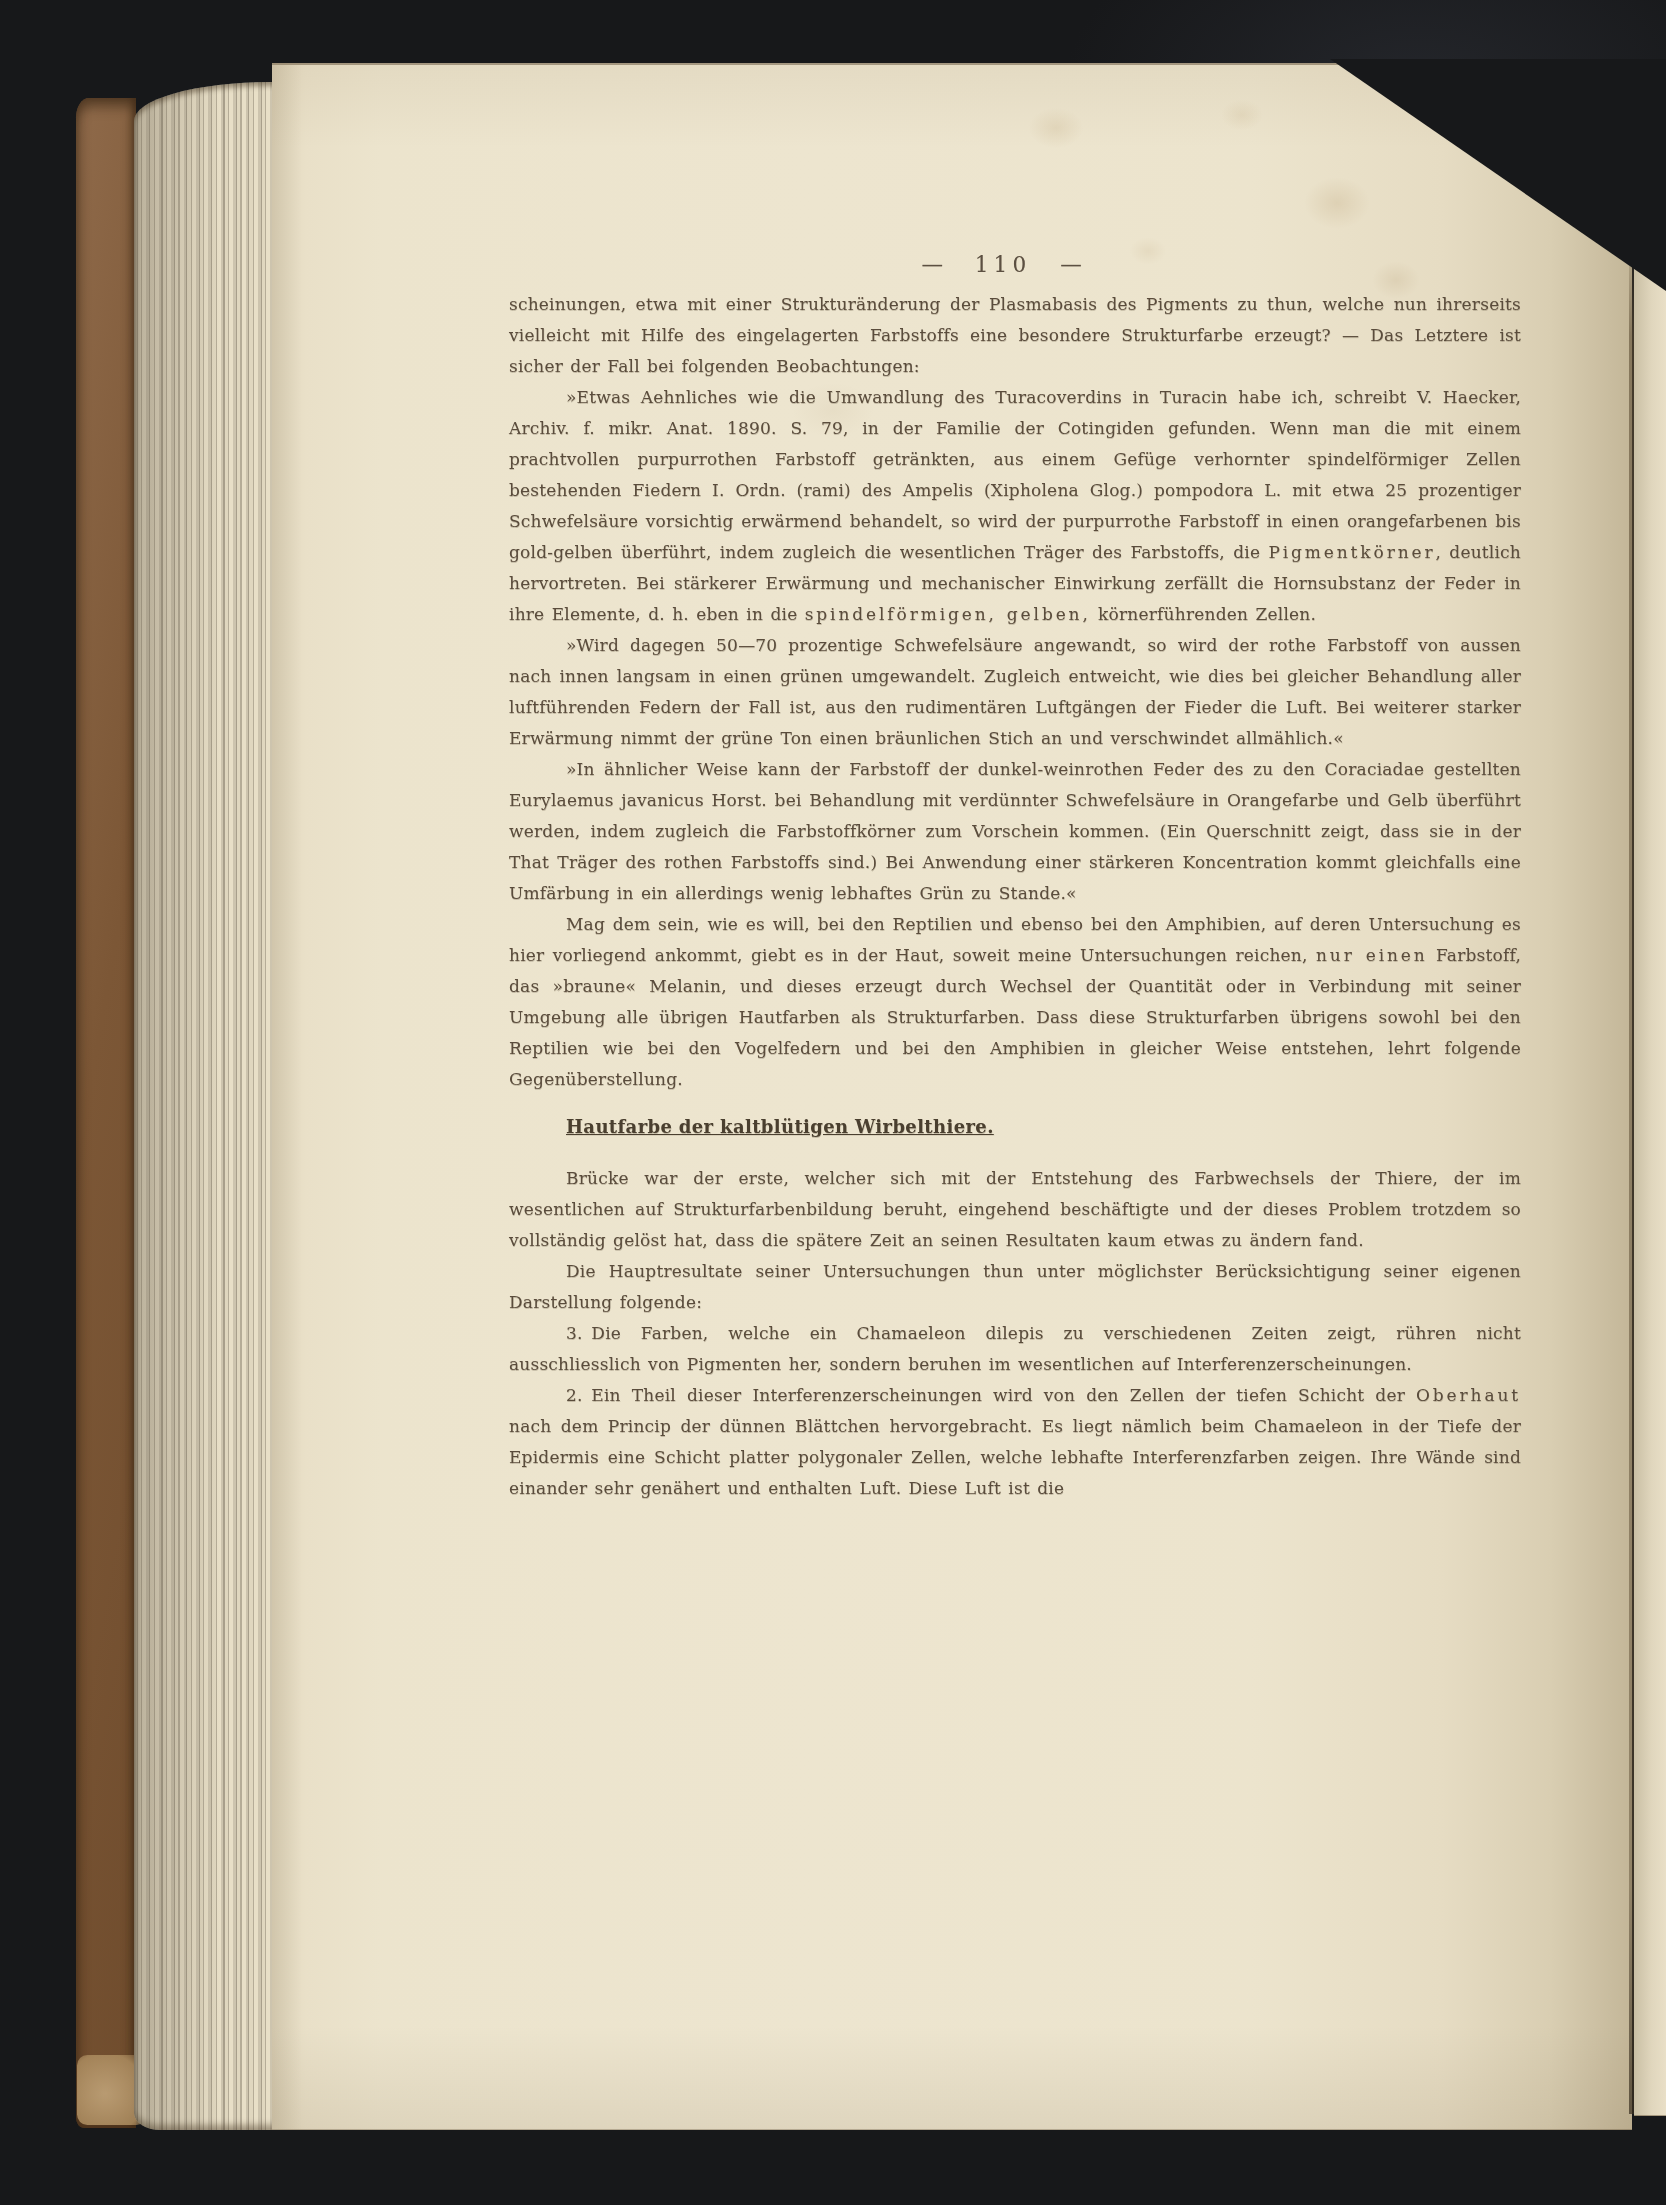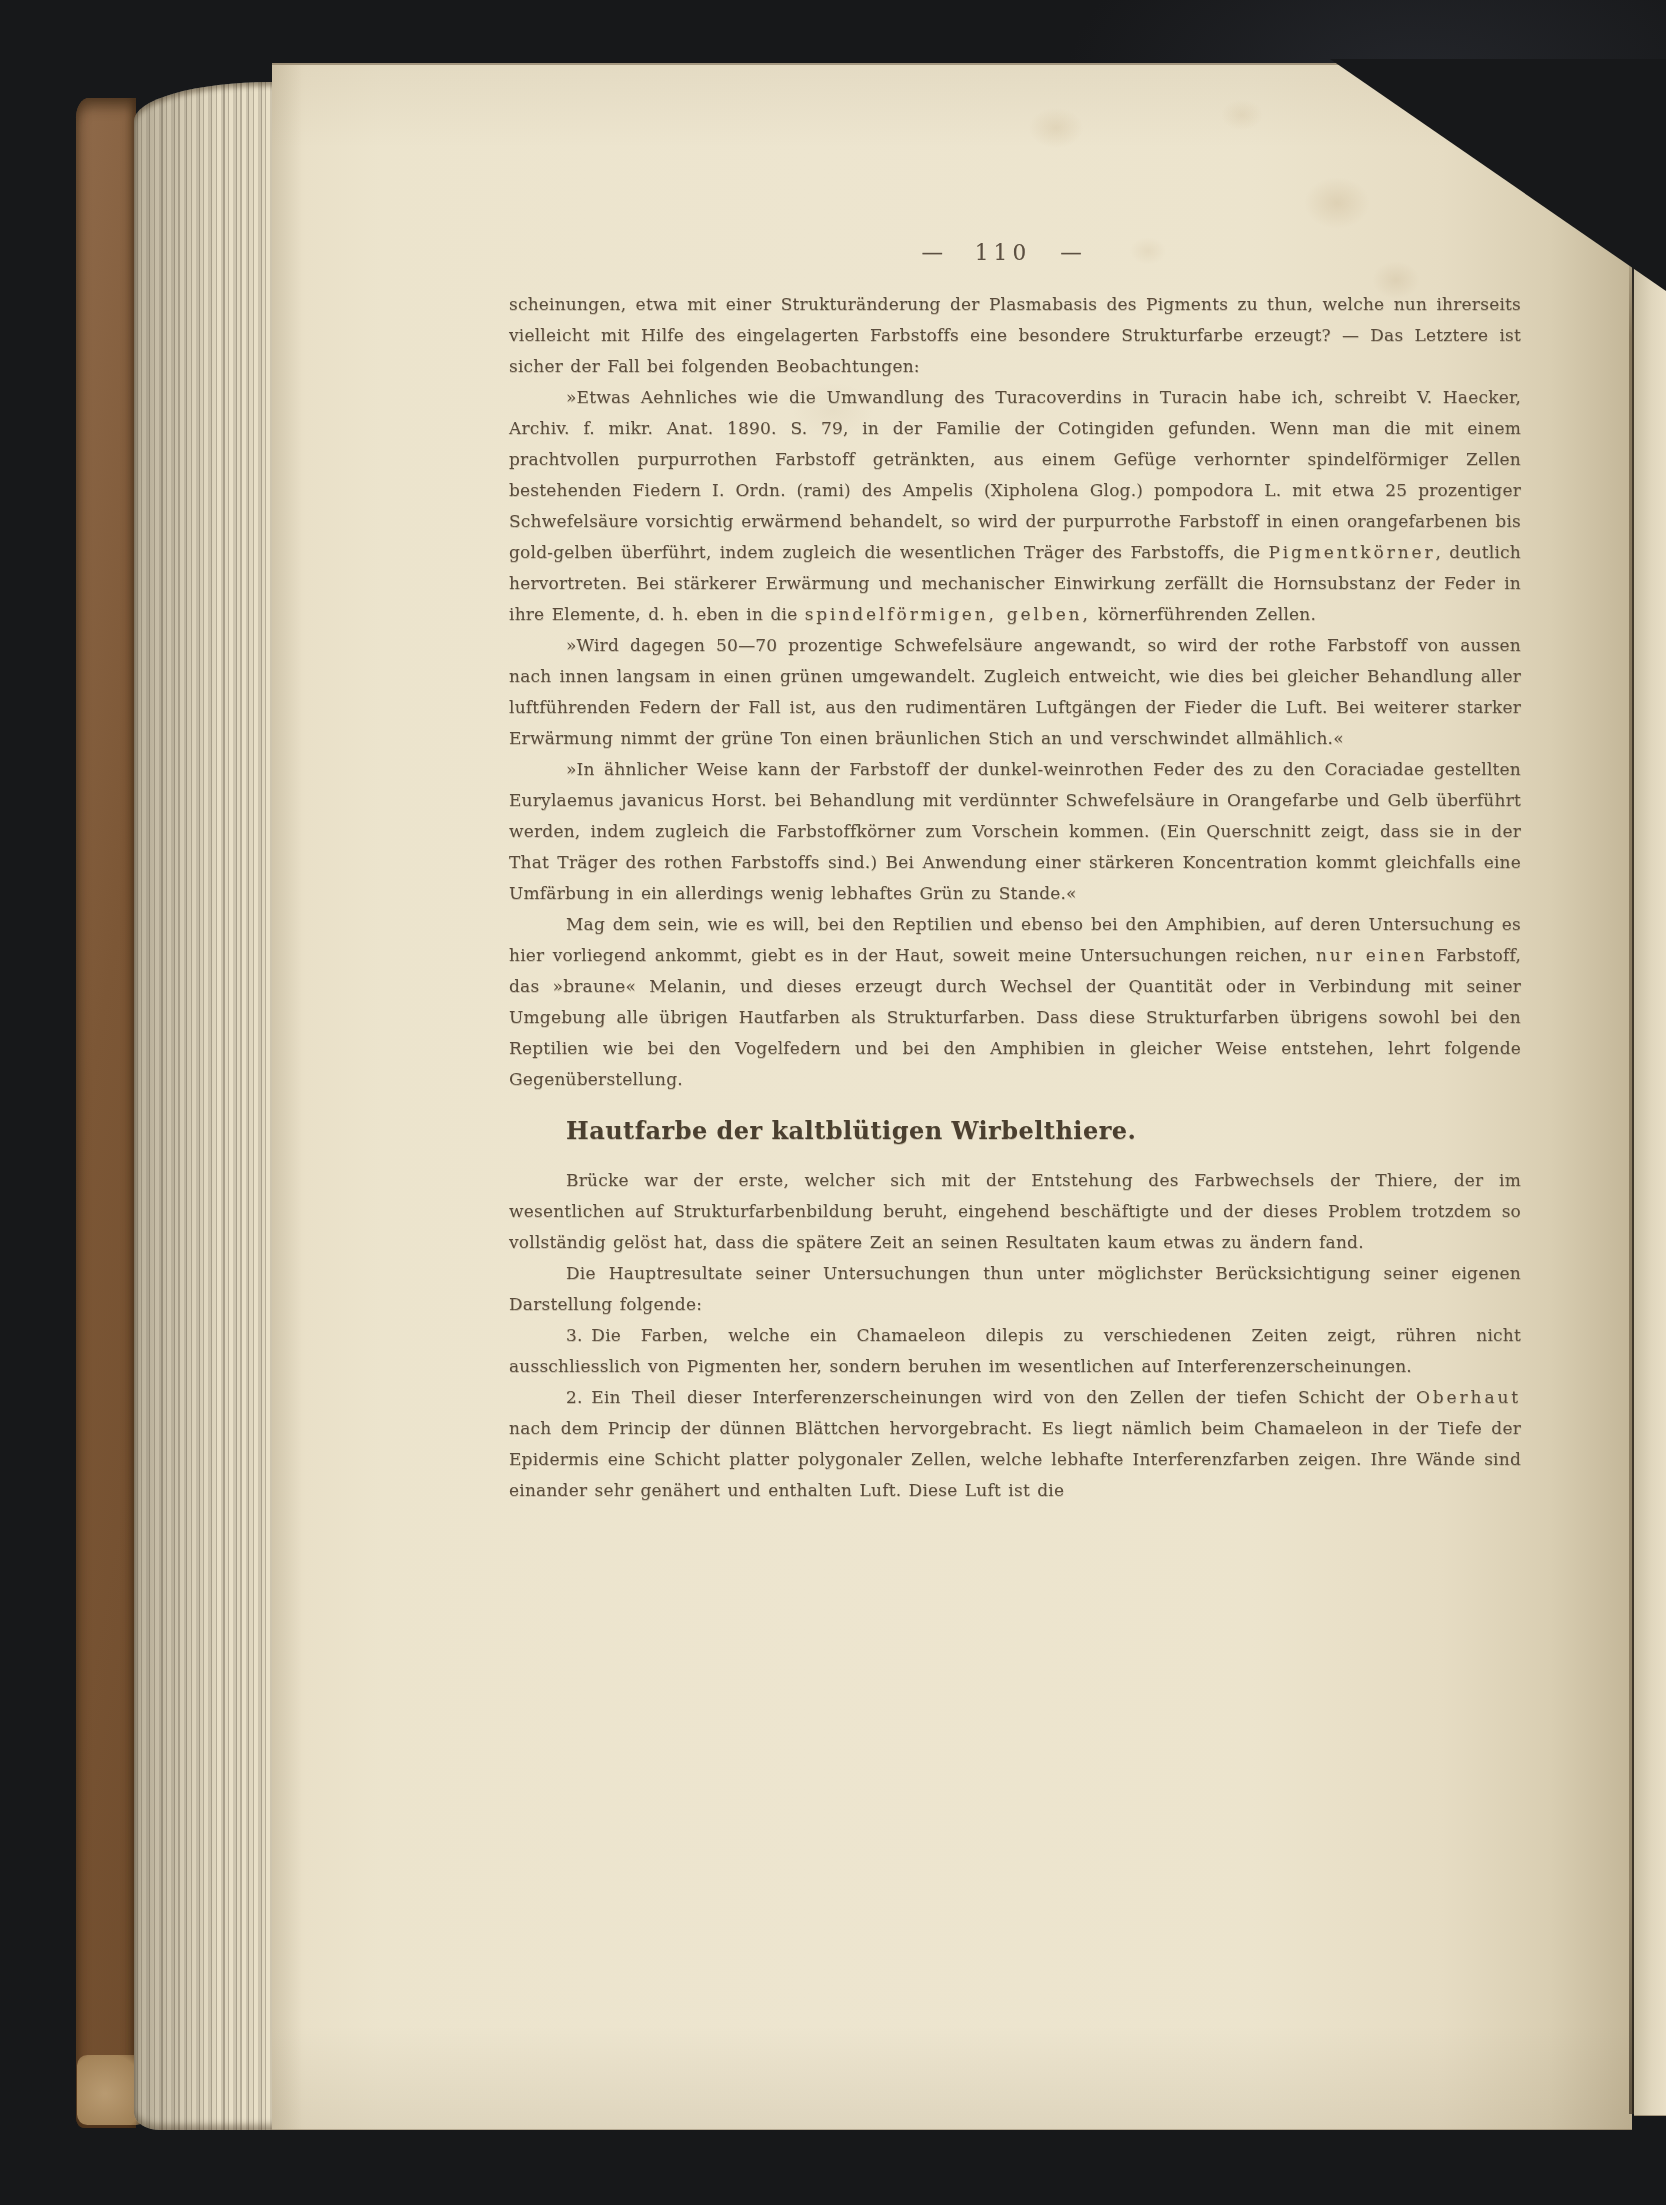--- a/index.html
+++ b/index.html
@@ -51,31 +51,31 @@
   .crease{position:absolute;left:1629px;top:222px;width:5.2px;height:1892px;
     background:linear-gradient(180deg, rgba(96,80,55,0) 0%, rgba(96,80,55,.62) 6%, rgba(96,80,55,.5) 88%, rgba(58,48,33,.72) 100%);}
   .facing{position:absolute;left:1634px;top:266px;width:32px;height:1849px;
     background:linear-gradient(90deg,#c9bfa4 0%,#e0d6bd 55%,#e9dfc7 100%);
     border-bottom:1.3px solid rgba(78,58,33,.4);}
   .corner{position:absolute;left:1330px;top:59px;width:336px;height:232px;
     background:#17181a;
     clip-path:polygon(0 0,100% 0,100% 100%);}
 
   
-  .header{position:absolute;left:226px;top:175px;width:1010px;text-align:center;
+  .header{position:absolute;left:226px;top:187px;width:1010px;text-align:center;
     color:#5c5042;font-size:21.5px;letter-spacing:2.6px;
     text-shadow:0.3px 0.4px 0.4px rgba(110,95,75,.35);}
   .header .pg{margin:0 29px;letter-spacing:5.2px;}
   .text{position:absolute;left:237px;top:224px;width:1012px;
     color:#5a4c3c;text-shadow:0.3px 0.5px 0.5px rgba(110,95,75,.32);}
   .text p.para{margin:0;font-size:17px;line-height:31px;text-align:justify;
     word-spacing:.10em;letter-spacing:.012em;}
   .text p.indent{text-indent:57px;}
-  .text h2.heading{margin:21px 0 20px 0;padding-left:57px;font-size:24px;font-weight:700;
-    color:#4a3f2f;letter-spacing:.02em;}
+  .text h2.heading{margin:21px 0 26px 0;padding-left:57px;font-size:18px;font-weight:700;
+    color:#4a3f2f;letter-spacing:.02em;text-decoration:underline;}
   .gesperrt{letter-spacing:.17em;}
 </style>
 </head>
 <body>
 
 <div class="scan">
   <div class="cover"></div>
   <div class="cover-wear"></div>
   <div class="stack"></div>
 

